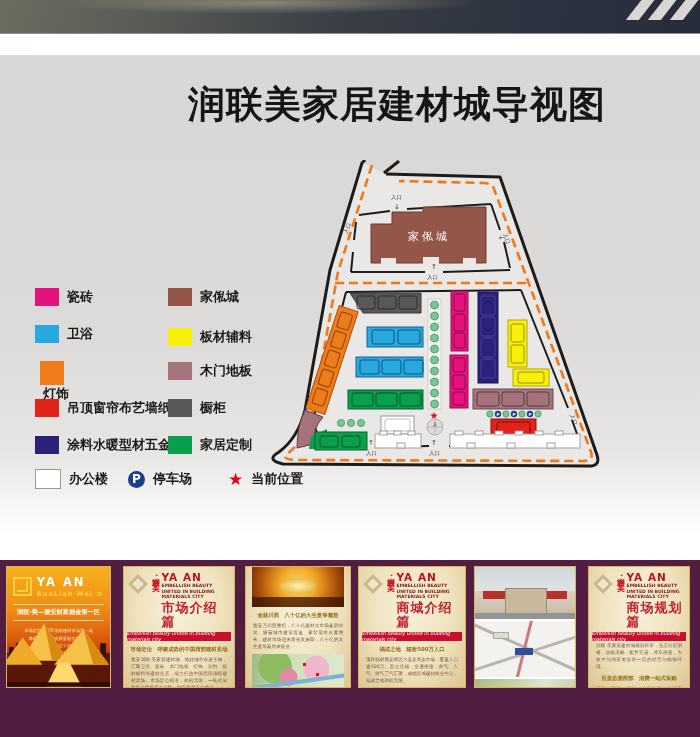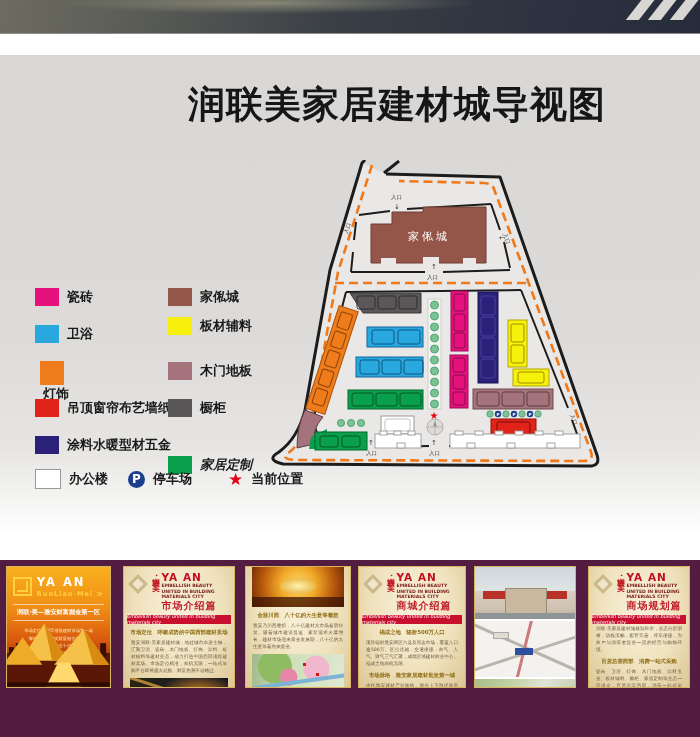--- a/index.html
+++ b/index.html
@@ -33,21 +33,21 @@
   .footer{position:absolute;left:0;top:560px;width:700px;height:177px;background:#521d40;}
   .fp{position:absolute;top:6px;height:122px;border:1px solid #d8b45e;box-sizing:border-box;overflow:hidden;
       background:radial-gradient(ellipse at 50% 35%,#f8f1da 0%,#efe2bd 55%,#dcc694 100%);}
   .fp1{background:linear-gradient(#f9b01e 0%,#f08c14 35%,#d8570e 62%,#8a250a 85%,#3f0f04 100%);}
   .fp .hd{display:flex;align-items:flex-start;padding:5px 4px 2px 4px;}
   .gem{width:20px;height:20px;margin:2px 2px 0 0;flex:0 0 20px;}
   .vbrand{writing-mode:vertical-rl;font-size:7.5px;font-weight:800;color:#c00f1e;letter-spacing:1px;line-height:1;margin:0 2px;}
   .hdR{line-height:1.05;}
   .yaan{font-size:10.5px;font-weight:800;color:#c00f1e;letter-spacing:1px;}
   .caps{font-size:4.6px;font-weight:700;color:#7a1a1a;width:62px;line-height:1.25;}
-  .tag{font-size:10px;font-weight:800;color:#c0222e;margin-top:1px;letter-spacing:1px;}
+  .tag{font-size:13px;font-weight:800;color:#c0222e;margin-top:1px;letter-spacing:1px;}
   .banner{height:9px;background:#c8102e;color:#fff;font-size:5px;font-style:italic;
           display:flex;align-items:center;justify-content:center;margin:1px 3px;}
   .fh{font-size:5.4px;font-weight:800;color:#8f6d14;text-align:center;margin:5px 4px 3px;}
   .fb{font-size:4.6px;color:#6b5742;line-height:1.55;text-align:justify;margin:0 7px;}
   .fimg{margin:4px 6px;position:relative;overflow:hidden;}
   
   .p1Head{display:flex;align-items:center;justify-content:center;padding-top:8px;}
   .p1LogoSq{width:15px;height:15px;border:2px solid #ffd23e;position:relative;margin-right:5px;}
   .p1LogoSq span{position:absolute;left:2px;top:2px;width:9px;height:9px;border-right:2.5px solid #ffd23e;border-bottom:2.5px solid #ffd23e;}
   .p1Yaan{color:#fff;font-weight:800;font-size:11.5px;letter-spacing:2px;}
@@ -99,33 +99,33 @@
       </div>
     <div class="lgRow" style="left:35px;top:380px;">
       <span class="sw" style="background: rgb(43, 33, 120);"></span>
       <span class="lgLabel">涂料水暖型材五金</span>
       </div>
 
     <div class="lgRow" style="left:168px;top:232px;">
       <span class="sw" style="background: rgb(149, 86, 74);"></span>
       <span class="lgLabel">家俬城</span>
       </div>
-    <div class="lgRow" style="left:168px;top:261px;">
+    <div class="lgRow" style="left:168px;top:272px;">
       <span class="sw" style="background: rgb(247, 239, 12);"></span>
       <span class="lgLabel">板材辅料</span>
       </div>
     <div class="lgRow" style="left:168px;top:306px;">
       <span class="sw" style="background: rgb(165, 115, 123);"></span>
       <span class="lgLabel">木门地板</span>
       </div>
     <div class="lgRow" style="left:168px;top:343px;">
       <span class="sw" style="background: rgb(89, 87, 87);"></span>
       <span class="lgLabel">橱柜</span>
       </div>
-    <div class="lgRow" style="left:168px;top:400px;font-style:italic;">
+    <div class="lgRow" style="left:168px;top:380px;">
       <span class="sw" style="background: rgb(10, 159, 77);"></span>
       <span class="lgLabel">家居定制</span>
       </div>
 
     <div class="lgRow" style="left:35px;top:376px;top:414px;">
       <span class="sw office"></span>
       <span class="lgLabel">办公楼</span>
       </div>
     <div class="lgRow" style="left:128px;top:414px;">
       <span class="pBadge" style="background: rgb(29, 62, 142);">P</span>

